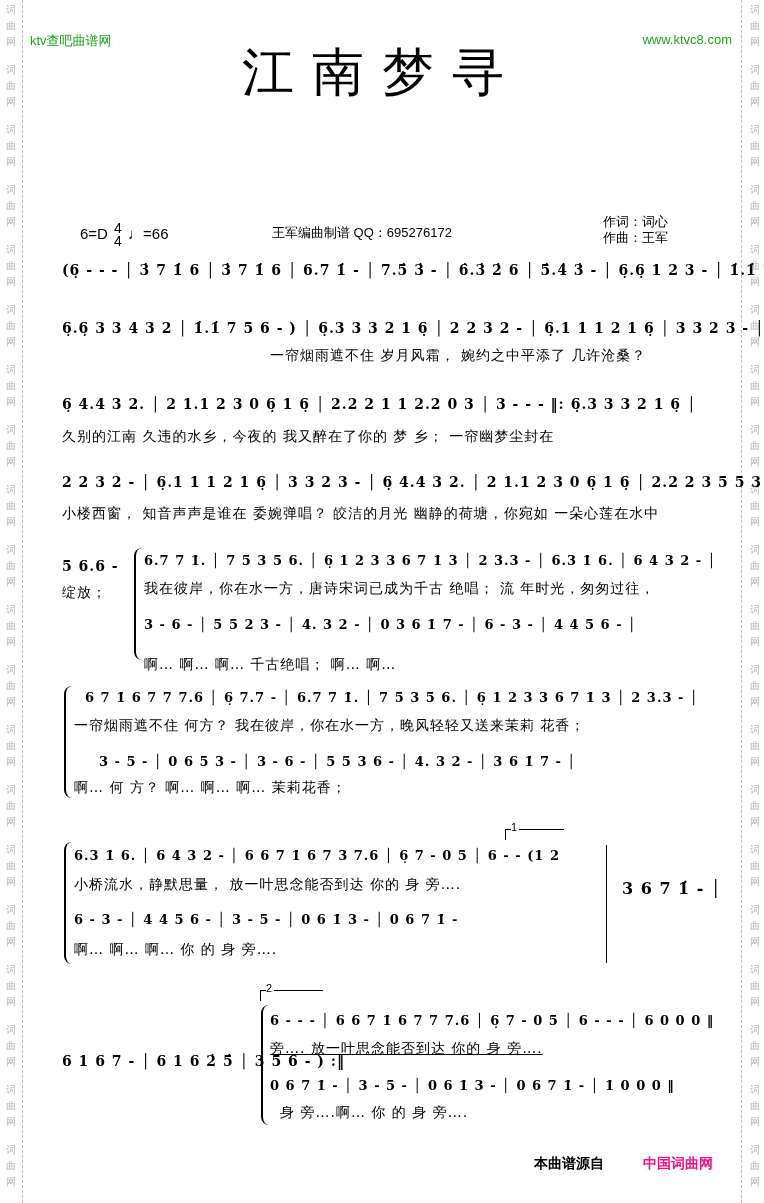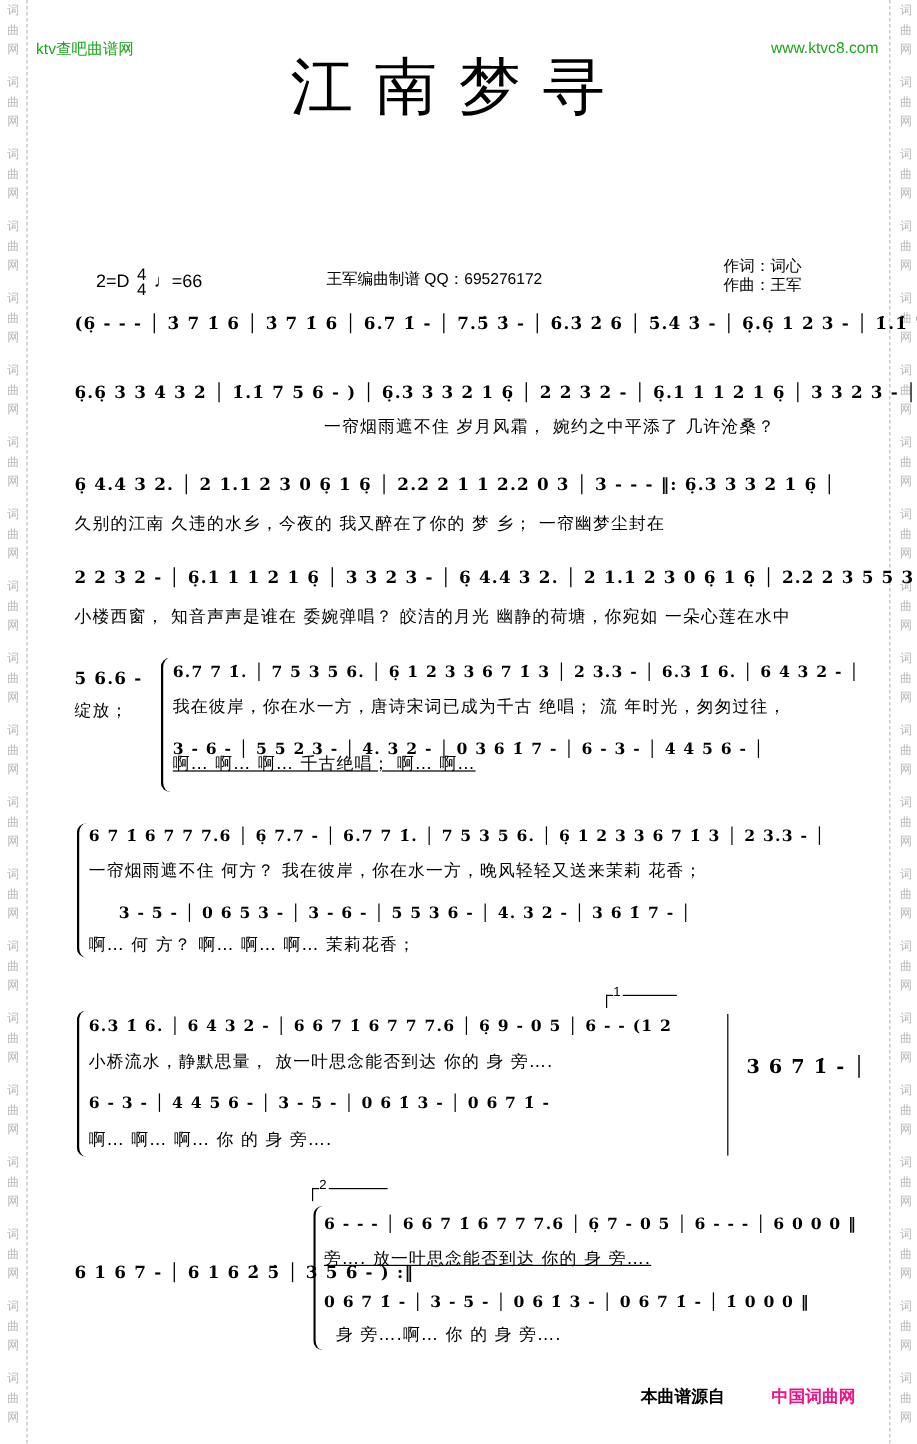--- a/index.html
+++ b/index.html
@@ -156,21 +156,21 @@
     <span class="wm" style="top: 1174px;">网</span>
     <span class="wm" style="top: 1202px;">词</span>
   </div>
 
 <div class="site-l">ktv查吧曲谱网</div>
 <div class="site-r">www.ktvc8.com</div>
 
 <div class="title">江南梦寻</div>
 
 <div class="meta key">
-  <span>2=D</span>
+  <span>6=D</span>
   <span class="frac"><span>4</span><br><span>4</span></span>
   <span>♩=66</span>
 </div>
 <div class="meta arr">王军编曲制谱  QQ：695276172</div>
 <div class="meta credit">
   <div>作词：词心</div>
   <div>作曲：王军</div>
 </div>
 
 <div class="line" style="top:262px;">(6̣ - - - │ 3̇ 7 1̇ 6 │ 3̇ 7 1̇ 6 │ 6.7 1̇ - │ 7.5̇ 3̇ - │ 6̇.3̇ 2̇ 6 │ 5̇.4̇ 3̇ - │ 6̣.6̣ 1 2 3 - │ 1̇.1̇ 7 6 3 - │</div>
@@ -183,33 +183,33 @@
 
 <div class="line" style="top:474px;">2 2 3 2 - │ 6̣.1 1 1 2 1 6̣ │ 3 3 2 3 - │ 6̣ 4.4 3 2. │ 2 1.1 2 3 0 6̣ 1 6̣ │ 2.2 2 3 5 5 3 │</div>
 <div class="lyr" style="top:505px;">小楼西窗，  知音声声是谁在 委婉弹唱？ 皎洁的月光   幽静的荷塘，你宛如 一朵心莲在水中</div>
 
 <div class="line" style="top:558px;">5 6.6 -</div>
 <div class="lyr" style="top:584px;">绽放；</div>
 <div class="brace" style="left:134px;top:548px;height:112px;"></div>
 <div class="line" style="left:144px;top:553px;font-size:13px;">6.7 7 1̇. │ 7 5 3 5 6. │ 6̣ 1 2 3 3 6 7 1̇ 3 │ 2 3.3 - │ 6.3 1̇ 6. │ 6 4 3 2 - │</div>
 <div class="lyr" style="left:144px;top:580px;">我在彼岸，你在水一方，唐诗宋词已成为千古  绝唱；    流 年时光，匆匆过往，</div>
 <div class="line" style="left:144px;top:617px;font-size:13px;">3 - 6 - │ 5 5 2 3 - │ 4.  3  2  - │ 0 3 6 1̇ 7 - │ 6 - 3 - │ 4 4 5 6 - │</div>
-<div class="lyr" style="left:144px;top:628px;text-decoration:underline;">啊…       啊…         啊…                千古绝唱；  啊…       啊…</div>
+<div class="lyr" style="left:144px;top:656px;">啊…       啊…         啊…                千古绝唱；  啊…       啊…</div>
 
 <div class="brace" style="left:64px;top:686px;height:112px;"></div>
-<div class="line" style="left:74px;top:690px;font-size:13px;">6 7 1̇ 6 7 7 7.6 │ 6̣ 7.7 - │ 6.7 7 1̇. │ 7 5 3 5 6. │ 6̣ 1 2 3 3 6 7 1̇ 3 │ 2 3.3 - │</div>
+<div class="line" style="left:85px;top:690px;font-size:13px;">6 7 1̇ 6 7 7 7.6 │ 6̣ 7.7 - │ 6.7 7 1̇. │ 7 5 3 5 6. │ 6̣ 1 2 3 3 6 7 1̇ 3 │ 2 3.3 - │</div>
 <div class="lyr" style="left:74px;top:717px;">一帘烟雨遮不住  何方？    我在彼岸，你在水一方，晚风轻轻又送来茉莉  花香；</div>
 <div class="line" style="left:74px;top:754px;font-size:13px;margin-left:25px;">3  -  5  - │ 0 6 5 3 - │ 3 - 6 - │ 5 5 3 6 - │ 4.  3  2  - │ 3 6 1̇ 7 - │</div>
 <div class="lyr" style="left:74px;top:779px;">啊…               何  方？ 啊…        啊…          啊…              茉莉花香；</div>
 
 <div class="volta" style="left:505px;top:829px;width:58px;">
     <span>1</span>
   </div>
 <div class="brace" style="left:64px;top:842px;height:122px;"></div>
-<div class="line" style="left:74px;top:848px;font-size:13px;">6.3 1̇ 6. │ 6 4 3 2 - │ 6 6 7 1̇ 6 7 7 7.6 │ 6̣ 9 - 0 5 │ 6 - - (1 2</div>
+<div class="line" style="left:74px;top:848px;font-size:13px;">6.3 1̇ 6. │ 6 4 3 2 - │ 6 6 7 1̇ 6 7 3 7.6 │ 6̣ 7 - 0 5 │ 6 - - (1 2</div>
 <div class="lyr" style="left:74px;top:876px;">小桥流水，静默思量，  放一叶思念能否到达  你的    身  旁….</div>
 <div class="line" style="left:74px;top:912px;font-size:13px;">6 - 3 - │ 4 4 5 6 - │ 3  -  5  - │ 0 6 1̇ 3 - │ 0 6 7 1̇ -</div>
 <div class="lyr" style="left:74px;top:941px;">啊…       啊…        啊…                   你   的      身  旁….</div>
 <div class="thinbar" style="left:606px;top:845px;height:118px;"></div>
 <div class="line" style="left:622px;top:879px;font-size:16px;">3 6 7 1̇ - │</div>
 
 <div class="line" style="top:1053px;">6 1 6 7 - │ 6 1 6 2̇ 5̇ │ 3 5 6 - ) :‖</div>
 <div class="volta" style="left:260px;top:990px;width:62px;">
     <span>2</span>
   </div>

